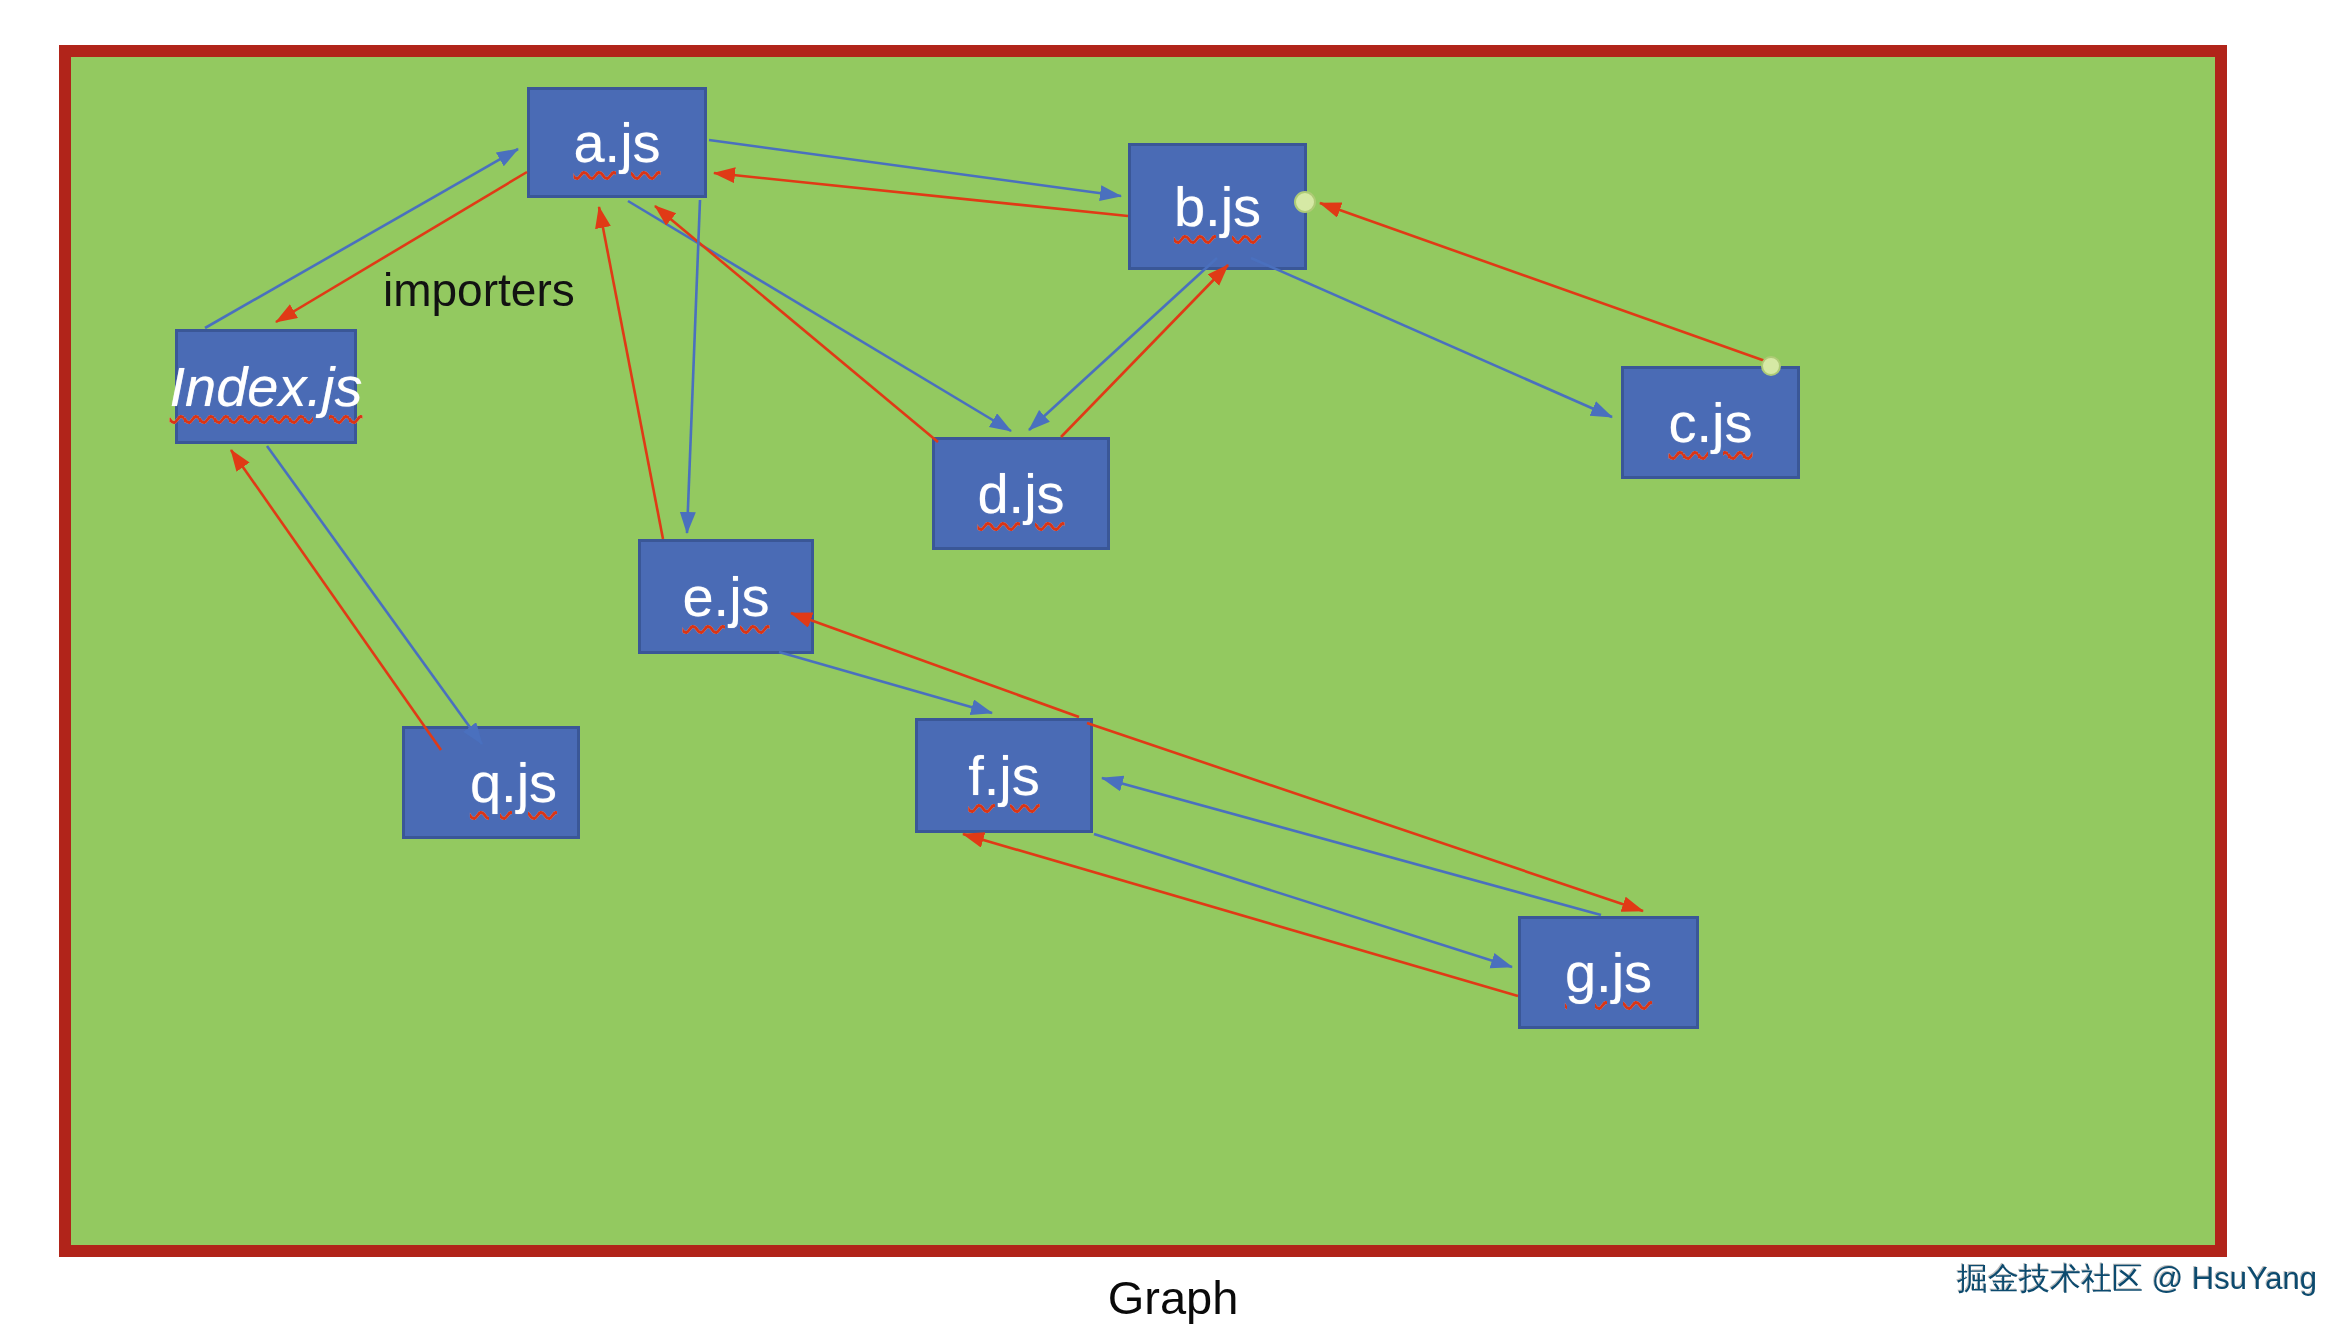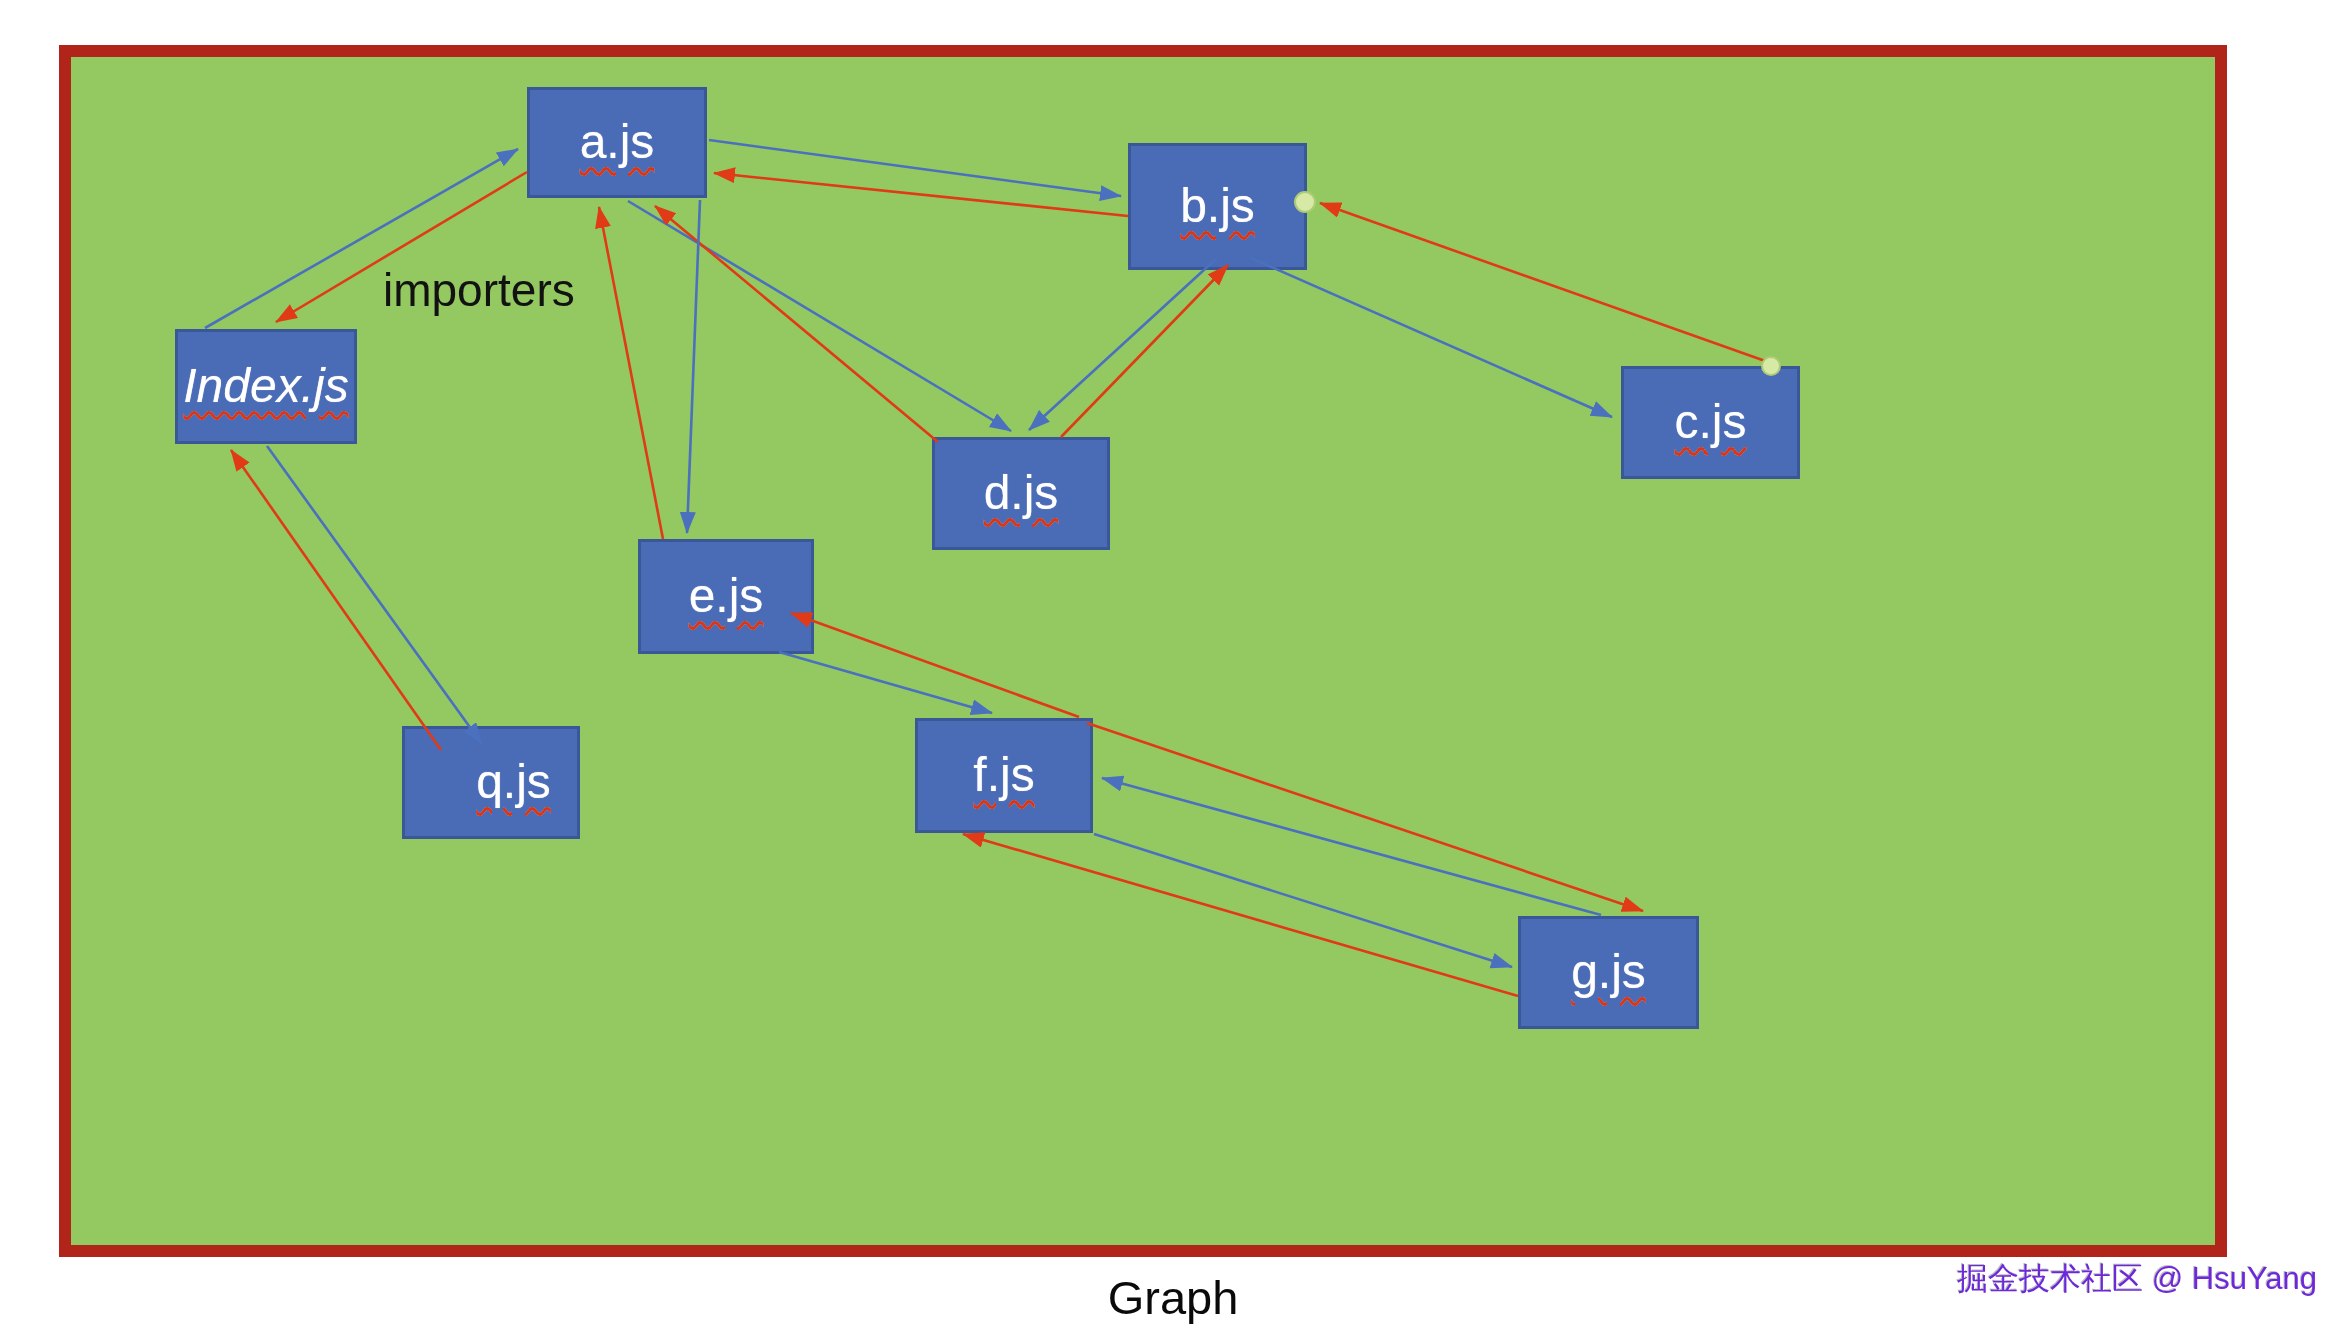--- a/index.html
+++ b/index.html
@@ -3,30 +3,30 @@
 <meta charset="utf-8">
 <style>
   html,body{margin:0;padding:0;background:#ffffff;}
   #canvas{position:relative;width:2346px;height:1328px;background:#ffffff;overflow:hidden;
           font-family:"Liberation Sans",sans-serif;}
   #slide{position:absolute;left:59px;top:45px;width:2168px;height:1212px;
          box-sizing:border-box;border:12px solid #b1241a;background:#93c960;}
   #edge-layer{position:absolute;left:0;top:0;width:2346px;height:1328px;z-index:3;pointer-events:none;}
   .node{position:absolute;z-index:2;background:#4a6bb5;border:3px solid #3a5797;box-sizing:border-box;
         display:flex;align-items:center;justify-content:center;}
-  .node-label{color:#ffffff;font-size:48px;line-height:1.1;
+  .node-label{color:#ffffff;font-size:56px;line-height:1.1;
         text-decoration:underline wavy #d93516;text-decoration-thickness:3px;text-underline-offset:9px;
         text-shadow:0 0 1px rgba(255,255,255,.6);}
   .dot{position:absolute;z-index:4;border-radius:50%;background:#d6e9a5;border:2px solid #aecb76;box-sizing:border-box;}
   .black-label{position:absolute;z-index:5;color:#121212;font-size:46px;line-height:1.26;white-space:pre-line;}
   #import-modules-label{left:228px;top:134px;}
   #importers-label{left:383px;top:262px;}
   #caption{position:absolute;left:0;top:1270px;width:2346px;text-align:center;z-index:5;
            color:#0a0a0a;font-size:47px;}
-  #watermark{position:absolute;right:29px;top:1258px;z-index:5;color:#6d28d9;font-size:31px;
+  #watermark{position:absolute;right:29px;top:1258px;z-index:5;color:#0c4a6e;font-size:31px;
              text-shadow:1px 1px 0 #ffffff,-1px -1px 0 #bdbdbd;}
 </style>
 </head>
 <body>
 
 <div id="canvas">
   <div id="slide"></div>
 
   <svg id="edge-layer" viewBox="0 0 2346 1328" xmlns="http://www.w3.org/2000/svg">
     <defs>

